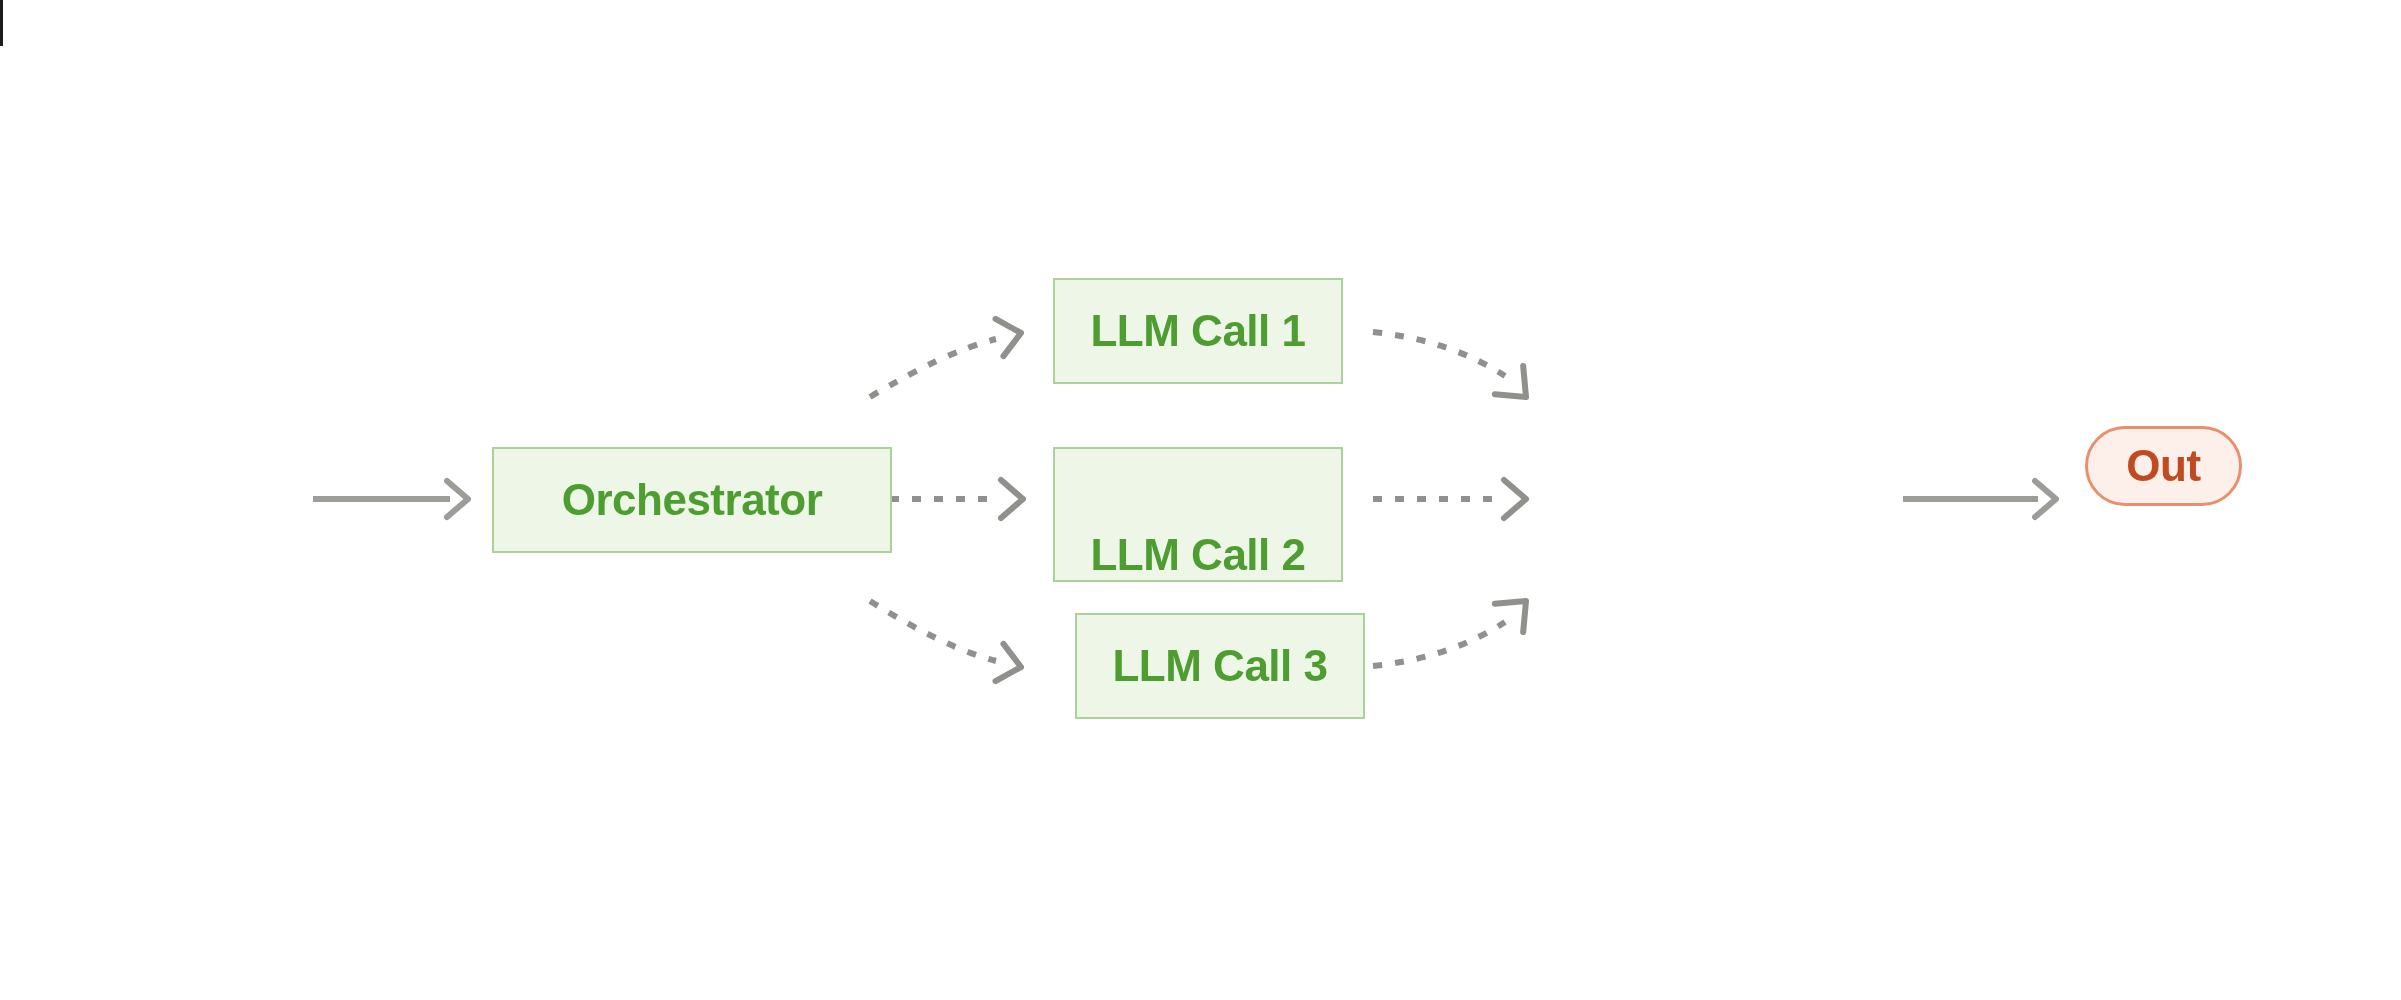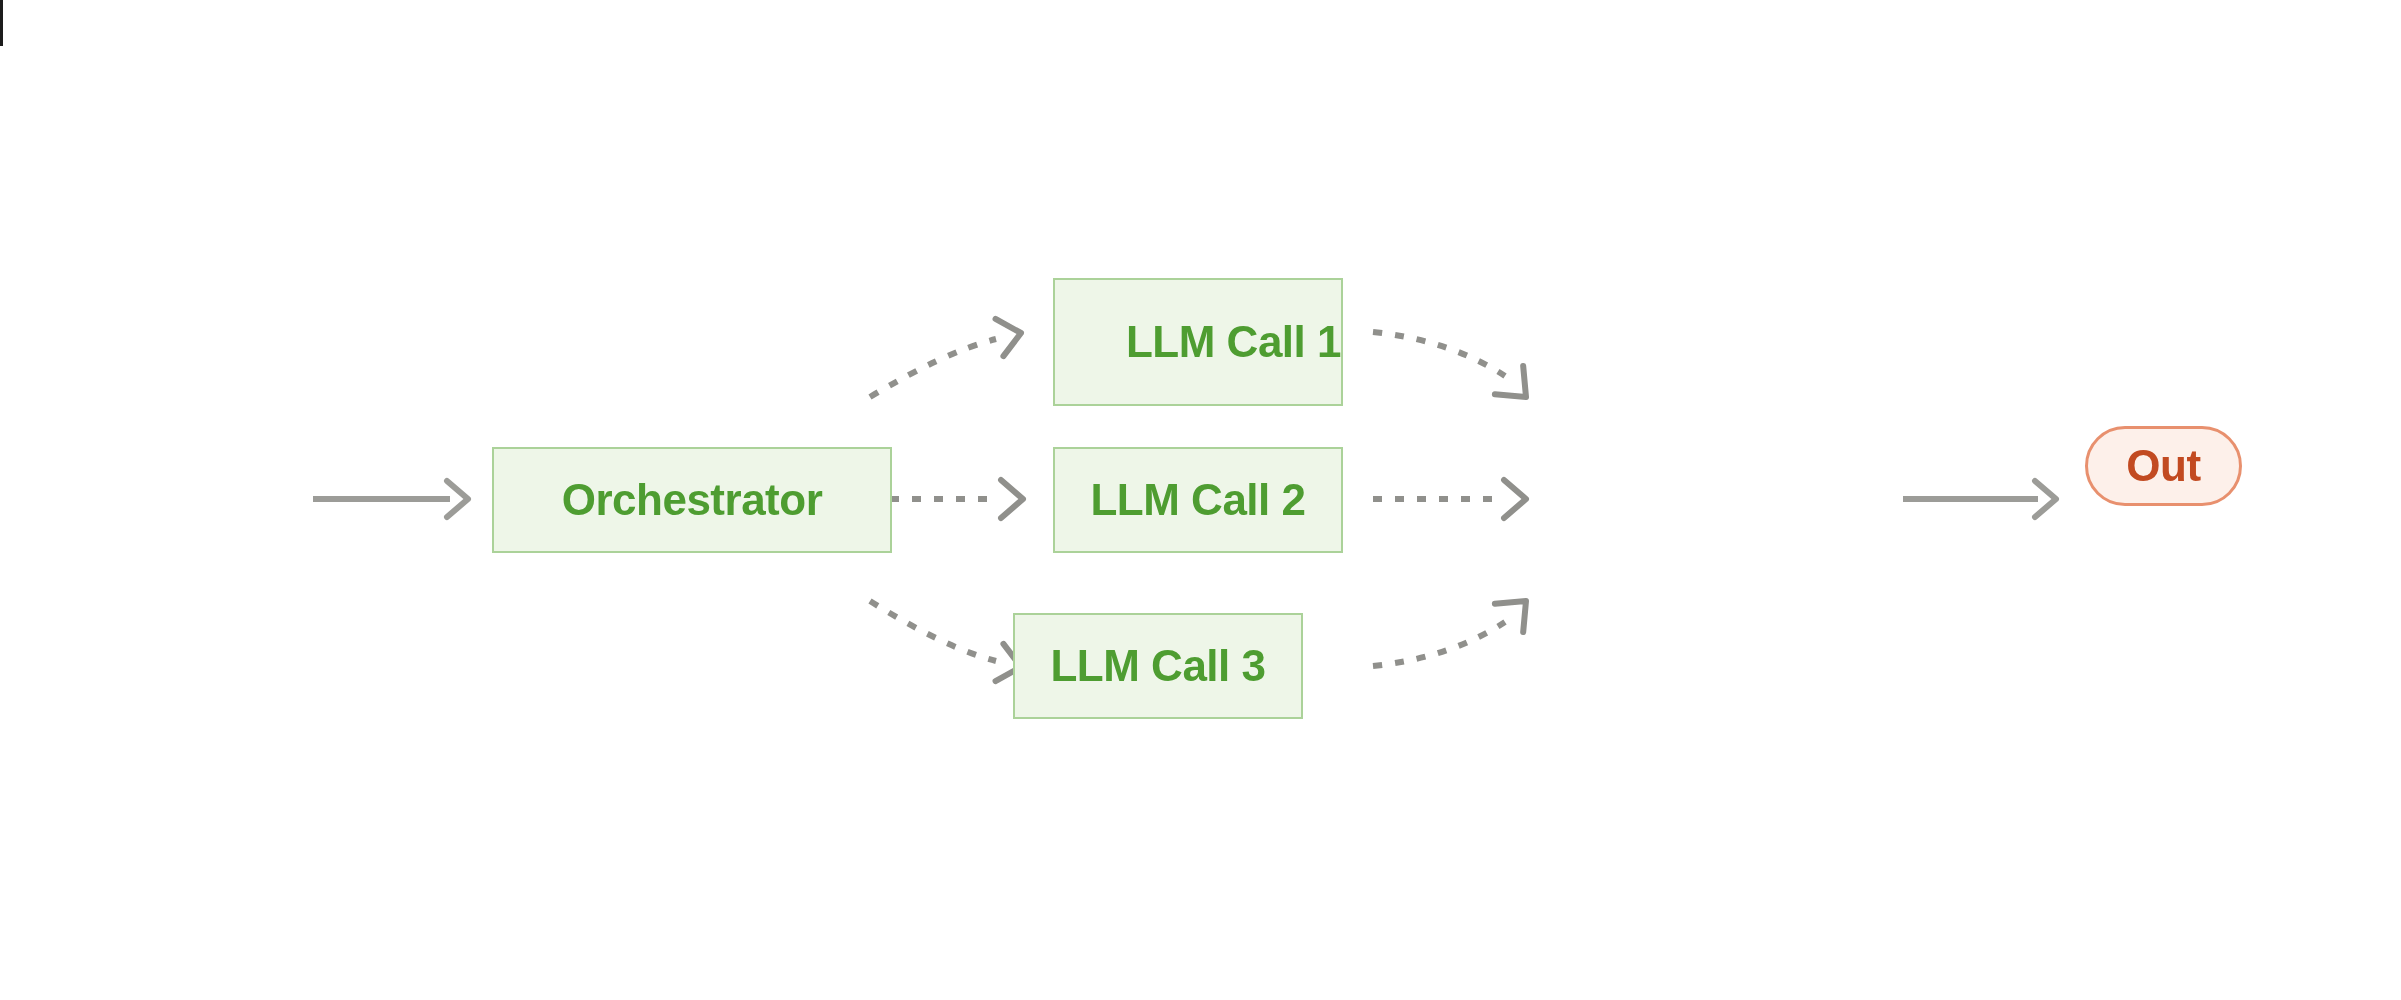--- a/index.html
+++ b/index.html
@@ -47,23 +47,23 @@
     color:var(--node-green-text);
   }
   .node.terminal{
     background:var(--terminal-fill);
     border:3px solid var(--terminal-border);
     color:var(--terminal-text);
   }
   .node.in-node{left:162px;top:446px;width:121px;height:109px;border-radius:50px;}
   .node.out-node{left:2085px;top:426px;width:157px;height:80px;border-radius:52px;}
   .node.orchestrator{left:492px;top:447px;width:400px;height:106px;}
-  .node.llm1{left:1053px;top:278px;width:290px;height:128px;justify-content:flex-end;}
-  .node.llm2{left:1053px;top:447px;width:290px;height:106px;}
-  .node.llm3{left:1013px;top:613px;width:290px;height:106px;align-items:center;}
+  .node.llm1{left:1053px;top:278px;width:290px;height:106px;}
+  .node.llm2{left:1053px;top:447px;width:290px;height:135px;align-items:flex-end;}
+  .node.llm3{left:1075px;top:613px;width:290px;height:106px;align-items:center;}
   .node.synthesizer{left:1555px;top:446px;width:318px;height:104px;}
 </style>
 </head>
 <body>
 
 <div class="canvas">
 
   <div class="edge-mark"></div>
 
   <svg class="arrow-layer" viewBox="0 0 2401 1000" xmlns="http://www.w3.org/2000/svg">

